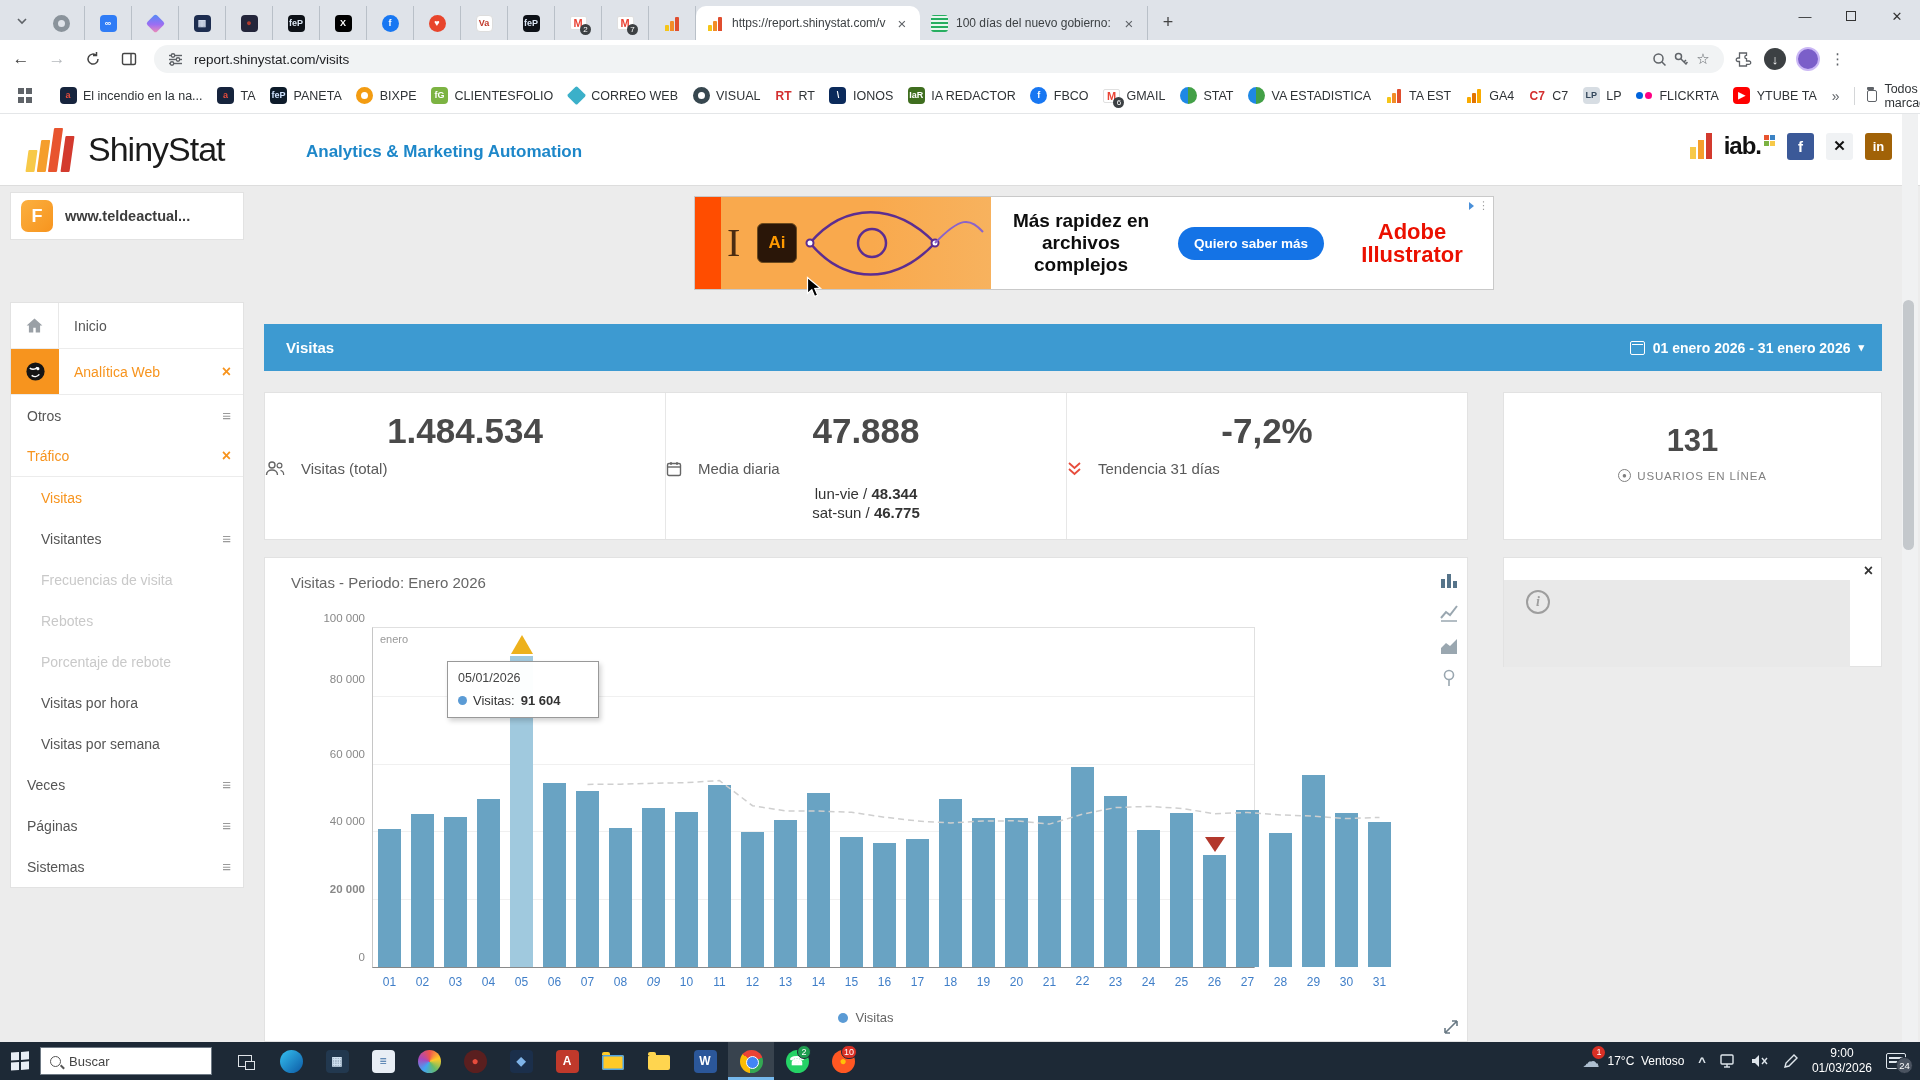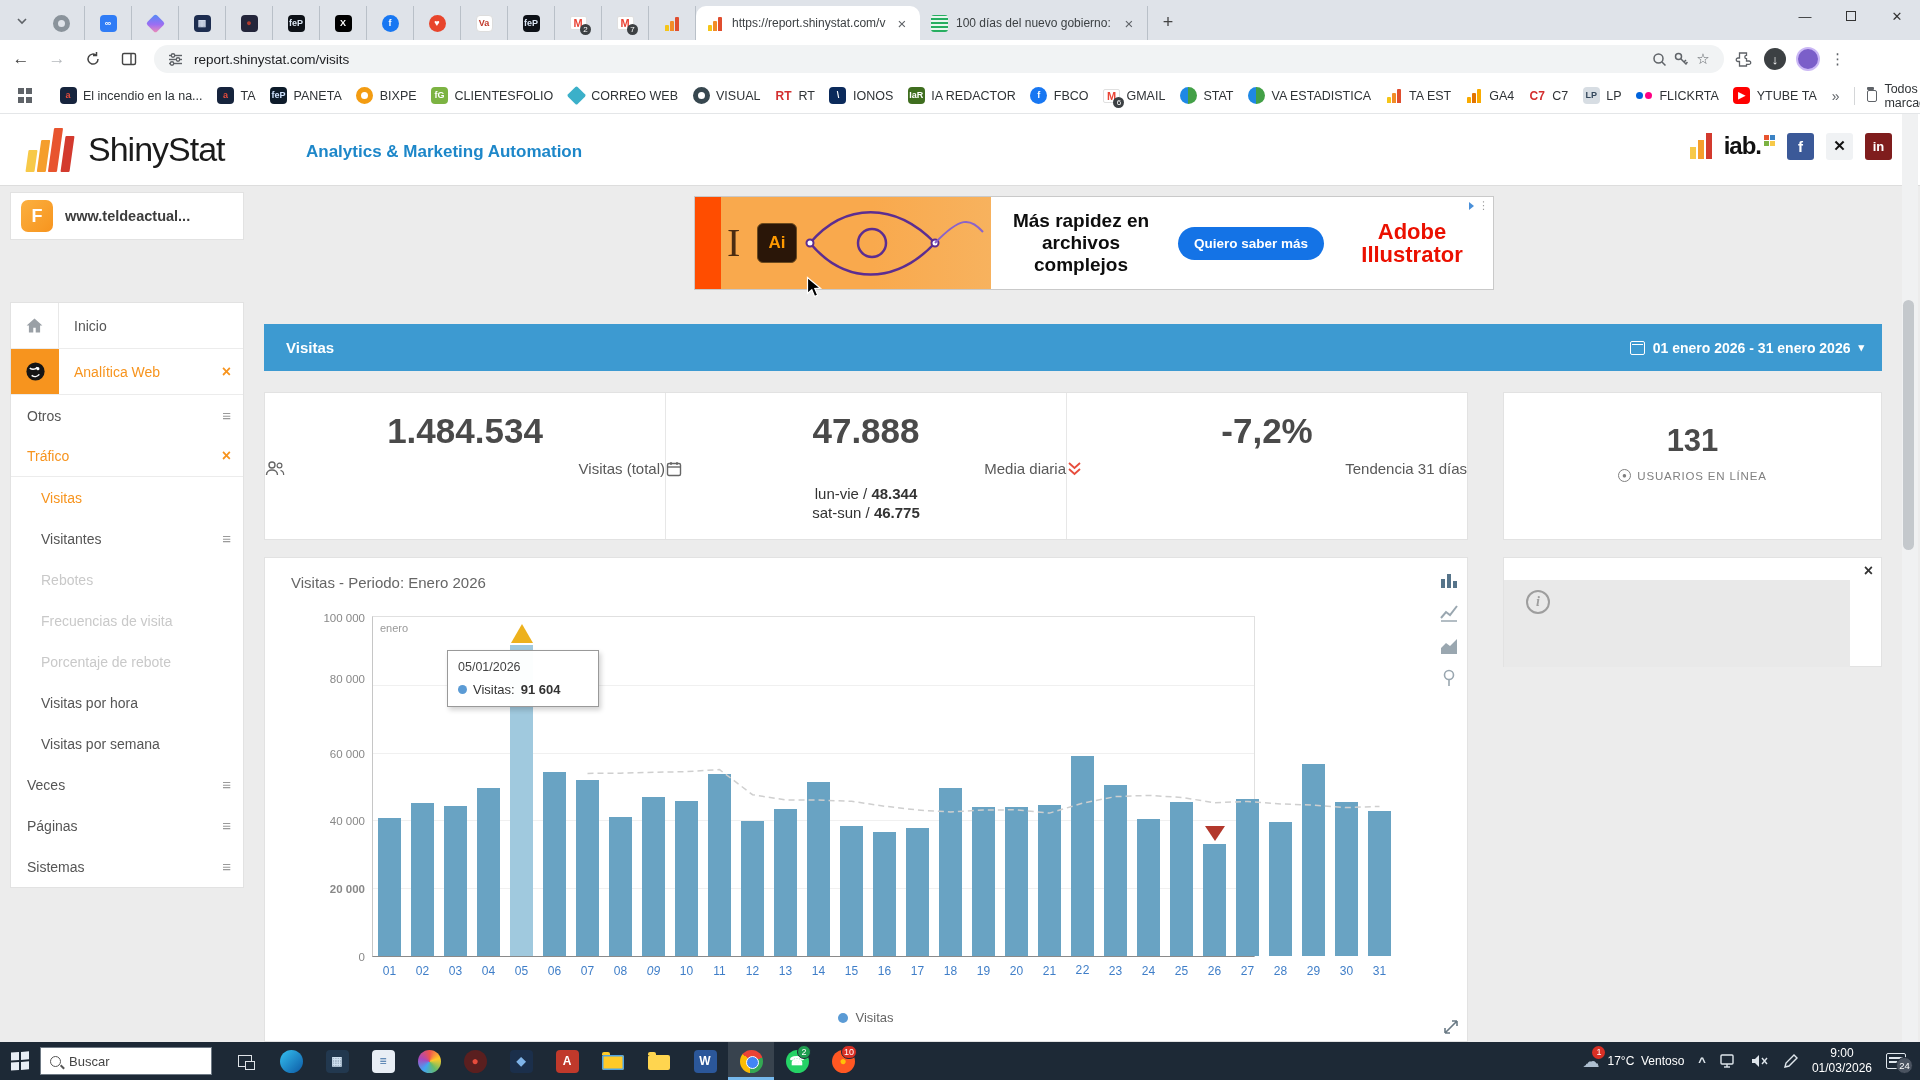--- a/index.html
+++ b/index.html
@@ -122,32 +122,32 @@
   .daterange { margin-left:auto; margin-right:18px; display:flex; align-items:center; gap:8px; font-size:14px; font-weight:bold; }
   .cal-ic { width:15px; height:14px; border:1.5px solid #fff; border-radius:2px; position:relative; }
   .cal-ic:before { content:""; position:absolute; left:1px; top:2px; right:1px; border-top:1.5px solid #fff; }
   .caret { font-size:11px; }
 
   
   .statspanel { left:264px; top:392px; width:1204px; height:148px; display:flex; }
   .stat { flex:1; text-align:center; padding-top:18px; border-right:1px solid #e7e7e7; }
   .stat:last-child { border-right:none; }
   .bignum { font-size:35px; font-weight:bold; color:#4a4a4a; }
-  .statlabel { margin-top:9px; font-size:15px; color:#595959; display:flex; align-items:center; justify-content:space-between; gap:0; }
+  .statlabel { margin-top:9px; font-size:15px; color:#595959; display:flex; align-items:center; justify-content:flex-start; gap:16px; }
   .subline { margin-top:8px; font-size:15px; color:#333; }
   .subline b { font-weight:bold; }
   .onlinecard { left:1503px; top:392px; width:379px; height:148px; text-align:center; padding-top:30px; }
   .onlinenum { font-size:31px; font-weight:bold; color:#4a4a4a; }
   .onlinelabel { margin-top:10px; font-size:11.5px; color:#808080; letter-spacing:.8px; display:flex; align-items:center; justify-content:center; gap:6px; }
   .oicon { width:13px; height:13px; border:1.5px solid #808080; border-radius:50%; display:flex; align-items:center; justify-content:center; font-size:8px; }
 
   
   .chartpanel { left:264px; top:557px; width:1204px; height:485px; }
   .ctitle { position:absolute; left:26px; top:16px; font-size:15px; color:#666; }
-  .plotwrap { position:absolute; left:107px; top:58px; width:883px; height:341px; border:1px solid #e0e0e0; border-left-color:#c6c6c6; border-bottom:1px solid #8a8a8a; }
+  .plotwrap { position:absolute; left:107px; top:69px; width:883px; height:341px; border:1px solid #e0e0e0; border-left-color:#c6c6c6; border-bottom:1px solid #8a8a8a; }
   .gridline { position:absolute; left:0; width:100%; height:1px; background:#f0f0f0; }
   .ylab { position:absolute; width:95px; text-align:right; font-size:11.5px; color:#888; left:5px; }
   .monthlab { position:absolute; left:7px; top:5px; font-size:11px; color:#999; }
   .bar { position:absolute; bottom:0; width:23px; background:#69a3c3; }
   .bar.hl { background:#a0c9de; }
   .xlab { position:absolute; top:347px; text-align:center; font-size:12px; color:#3f7ec8; }
   .trendsvg { position:absolute; left:0; top:0; pointer-events:none; }
   .tri-up { position:absolute; width:0; height:0; border-left:11px solid transparent; border-right:11px solid transparent; border-bottom:19px solid #edb11c; }
   .tri-down { position:absolute; width:0; height:0; border-left:10px solid transparent; border-right:10px solid transparent; border-top:15px solid #b3382c; }
   .tooltip { position:absolute; left:74px; top:33px; width:152px; background:rgba(255,255,255,.97); border:1px solid #999; box-shadow:2px 3px 5px rgba(0,0,0,.18); padding:9px 10px; z-index:5; }
@@ -542,21 +542,21 @@
       <div class="iab"><span>iab.</span>
         <span class="dots">
             <i style="background:#e8542f;"></i>
             <i style="background:#3b82c4;"></i>
             <i style="background:#7cb342;"></i>
             <i style="background:#f7c948;"></i>
           </span>
       </div>
       <div class="sq-ic" style="background:#3b5998;">f</div>
       <div class="sq-ic" style="background:#f0f2f4;color:#111;">✕</div>
-      <div class="sq-ic" style="background:#7f1d1d;font-size:13px;">in</div>
+      <div class="sq-ic" style="background:#a16207;font-size:13px;">in</div>
     </div>
   </div>
 
   <div class="card sitecard">
     <div class="f-badge">F</div>
     <div class="sitename">www.teldeactual...</div>
   </div>
   <div class="navcard card" id="sidebar-nav">
       <div class="nrow lvl0 hasline">
         <div class="icell">
@@ -586,24 +586,24 @@
         <span class="nright x">×</span>
       </div>
       <div class="nrow lvl2">
         <span class="nlabel orange">Visitas</span>
       </div>
       <div class="nrow lvl2">
         <span class="nlabel">Visitantes</span>
         <span class="nright">≡</span>
       </div>
       <div class="nrow lvl2">
+        <span class="nlabel disabled">Frecuencias de visita</span>
+      </div>
+      <div class="nrow lvl2">
         <span class="nlabel disabled">Rebotes</span>
-      </div>
-      <div class="nrow lvl2">
-        <span class="nlabel disabled">Frecuencias de visita</span>
       </div>
       <div class="nrow lvl2">
         <span class="nlabel disabled">Porcentaje de rebote</span>
       </div>
       <div class="nrow lvl2">
         <span class="nlabel">Visitas por hora</span>
       </div>
       <div class="nrow lvl2">
         <span class="nlabel">Visitas por semana</span>
       </div>

